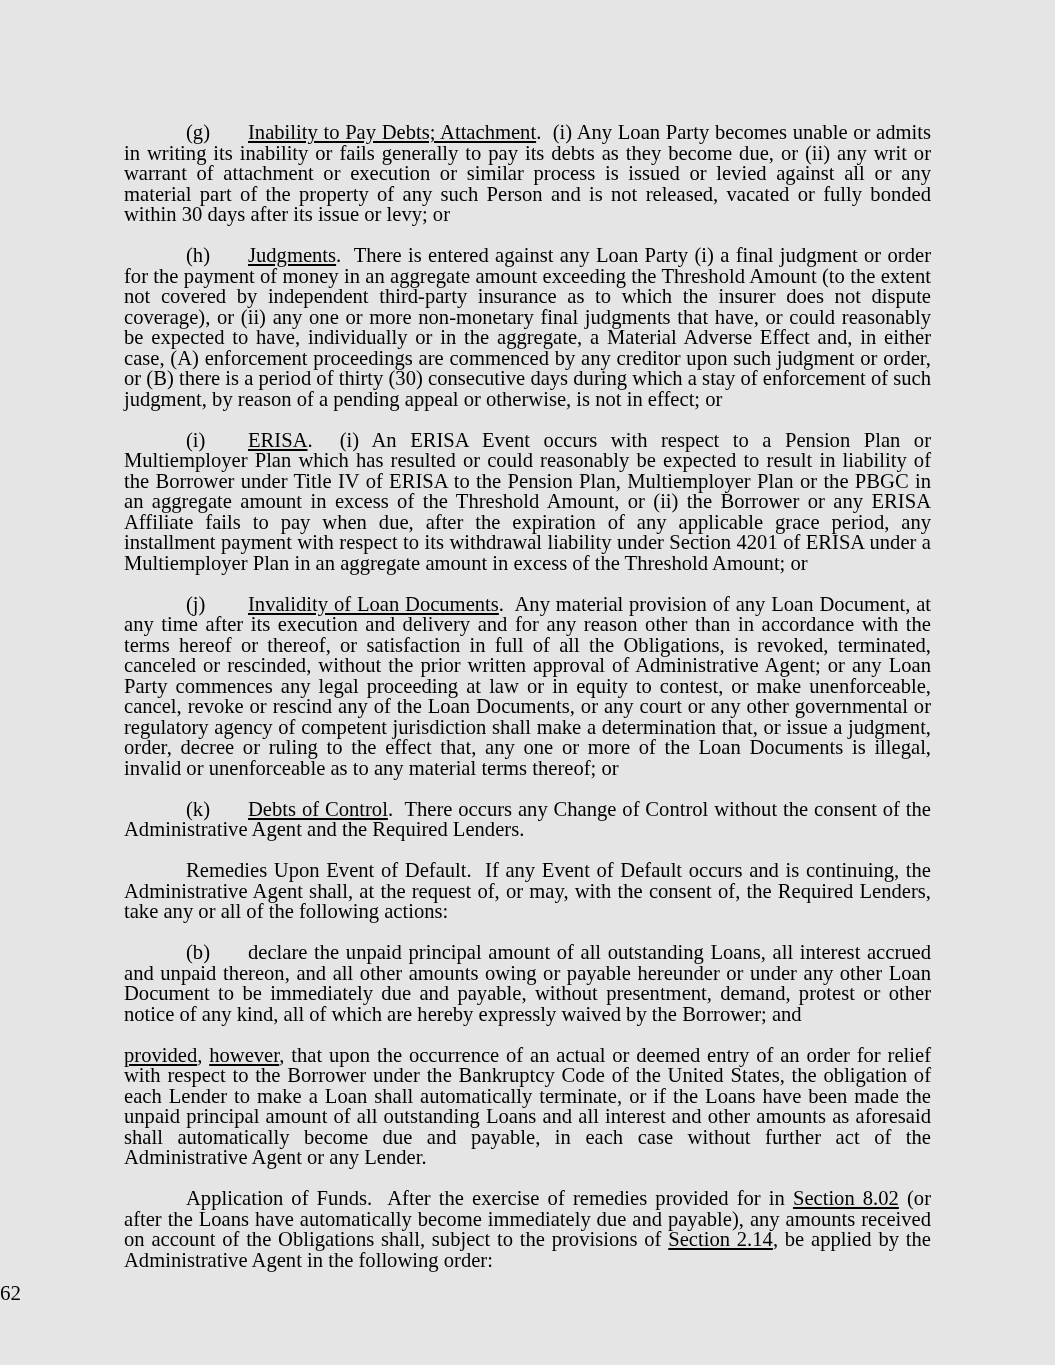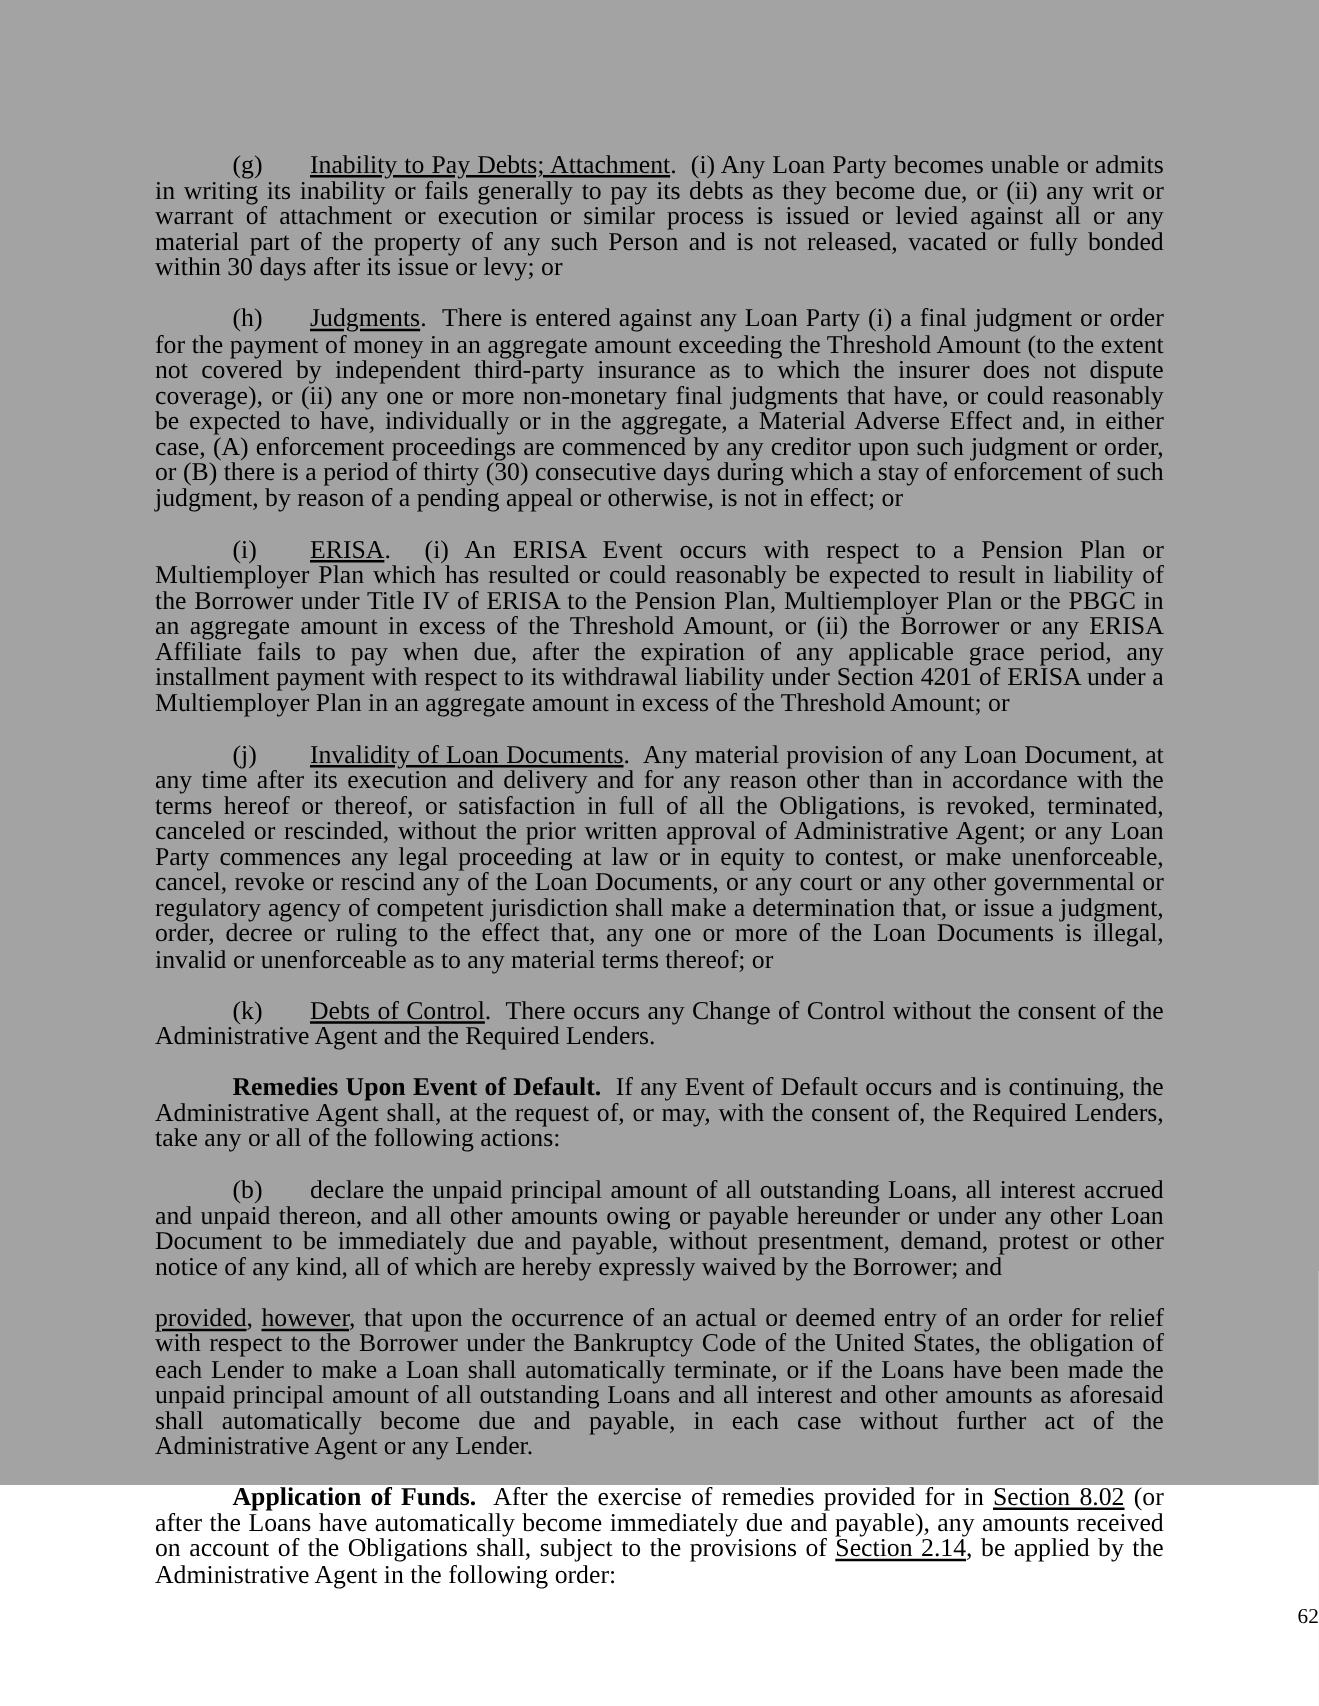--- a/index.html
+++ b/index.html
@@ -12,22 +12,22 @@
     height: 1365px;
     position: relative;
     font-family: "Liberation Serif", serif;
     color: #000000;
     overflow: hidden;
   }
   .page {
     position: absolute;
     left: 0; top: 0;
     width: 1055px;
-    height: 1188px;
-    background: #a3a3a3;
+    height: 1365px;
+    background: #e5e5e5;
   }
   .doc-body {
     position: absolute;
     left: 124px;
     top: 122px;
     width: 807px;
   }
   p.para {
     margin: 0 0 20.5px 0;
     font-size: 20.6px;
@@ -40,29 +40,29 @@
   }
   span.label {
     display: inline-block;
     width: 62px;
     text-indent: 0;
   }
   span.u {
     text-decoration: underline;
   }
   span.b {
-    font-weight: bold;
+    font-weight: normal;
   }
   .footer {
     position: absolute;
     left: 0;
     top: 1283px;
     width: 1055px;
-    text-align: right;
-    font-size: 17px;
+    text-align: left;
+    font-size: 21px;
     line-height: 20px;
   }
 </style>
 </head>
 <body>
 
 <div class="page">
   <div class="doc-body">
       <p class="para indent"><span class="label">(g)</span><span class="u">Inability to Pay Debts; Attachment</span><span>.&nbsp; (i) Any Loan Party becomes unable or admits in writing its inability or fails generally to pay its debts as they become due, or (ii) any writ or warrant of attachment or execution or similar process is issued or levied against all or any material part of the property of any such Person and is not released, vacated or fully bonded within 30 days after its issue or levy; or</span></p>
       <p class="para indent"><span class="label">(h)</span><span class="u">Judgments</span><span>.&nbsp; There is entered against any Loan Party (i) a final judgment or order for the payment of money in an aggregate amount exceeding the Threshold Amount (to the extent not covered by independent third-party insurance as to which the insurer does not dispute coverage), or (ii) any one or more non-monetary final judgments that have, or could reasonably be expected to have, individually or in the aggregate, a Material Adverse Effect and, in either case, (A) enforcement proceedings are commenced by any creditor upon such judgment or order, or (B) there is a period of thirty (30) consecutive days during which a stay of enforcement of such judgment, by reason of a pending appeal or otherwise, is not in effect; or</span></p>

